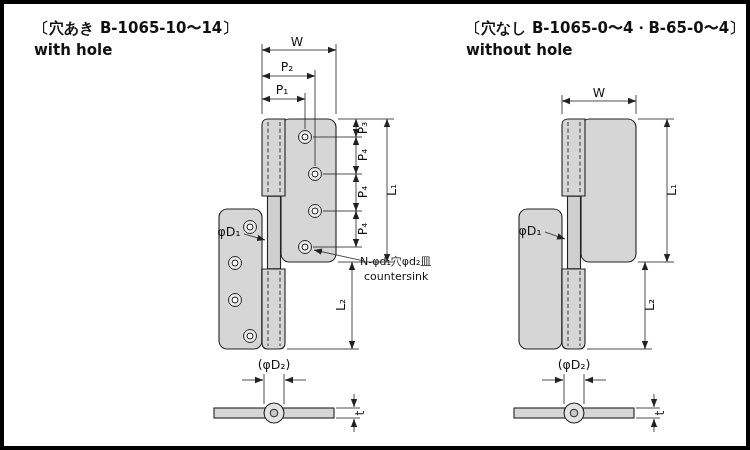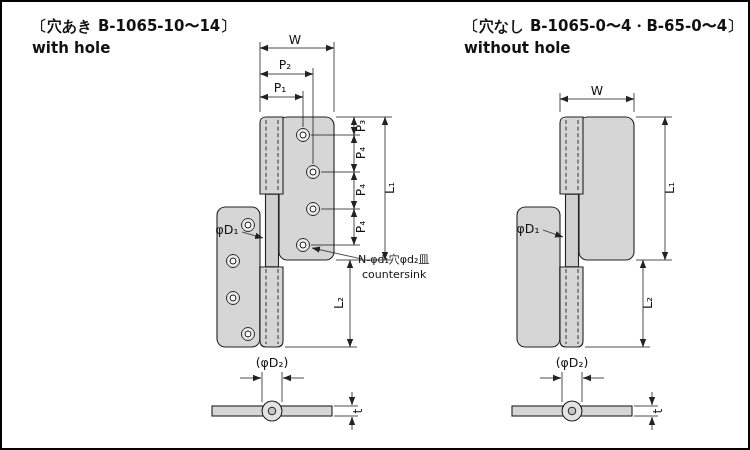--- a/index.html
+++ b/index.html
@@ -1,16 +1,16 @@
 <!DOCTYPE html>
 <html><head>
 <meta charset="utf-8">
 <style>
   html,body{margin:0;padding:0;background:#ffffff}
-  .frame{width:750px;height:450px;border:2px solid #000000;box-sizing:border-box;background:#fff;overflow:hidden}
+  .frame{width:750px;height:450px;border:4px solid #000000;box-sizing:border-box;background:#fff;overflow:hidden}
   svg{display:block}
   text{font-family:"DejaVu Sans","Liberation Sans",sans-serif;fill:#111}
   .title{font-size:15px;font-weight:600}
   .dimtext{font-size:12.5px}
   .notetext{font-size:11px}
   .leaf{fill:#d6d6d6;stroke:#222;stroke-width:1.1}
   .pin{fill:#cfcfcf;stroke:#222;stroke-width:1.1}
   .ext{stroke:#222;stroke-width:0.8;fill:none}
   .dim{stroke:#222;stroke-width:0.8;fill:none}
   .dash{stroke:#222;stroke-width:0.9;fill:none;stroke-dasharray:4 2.6}

